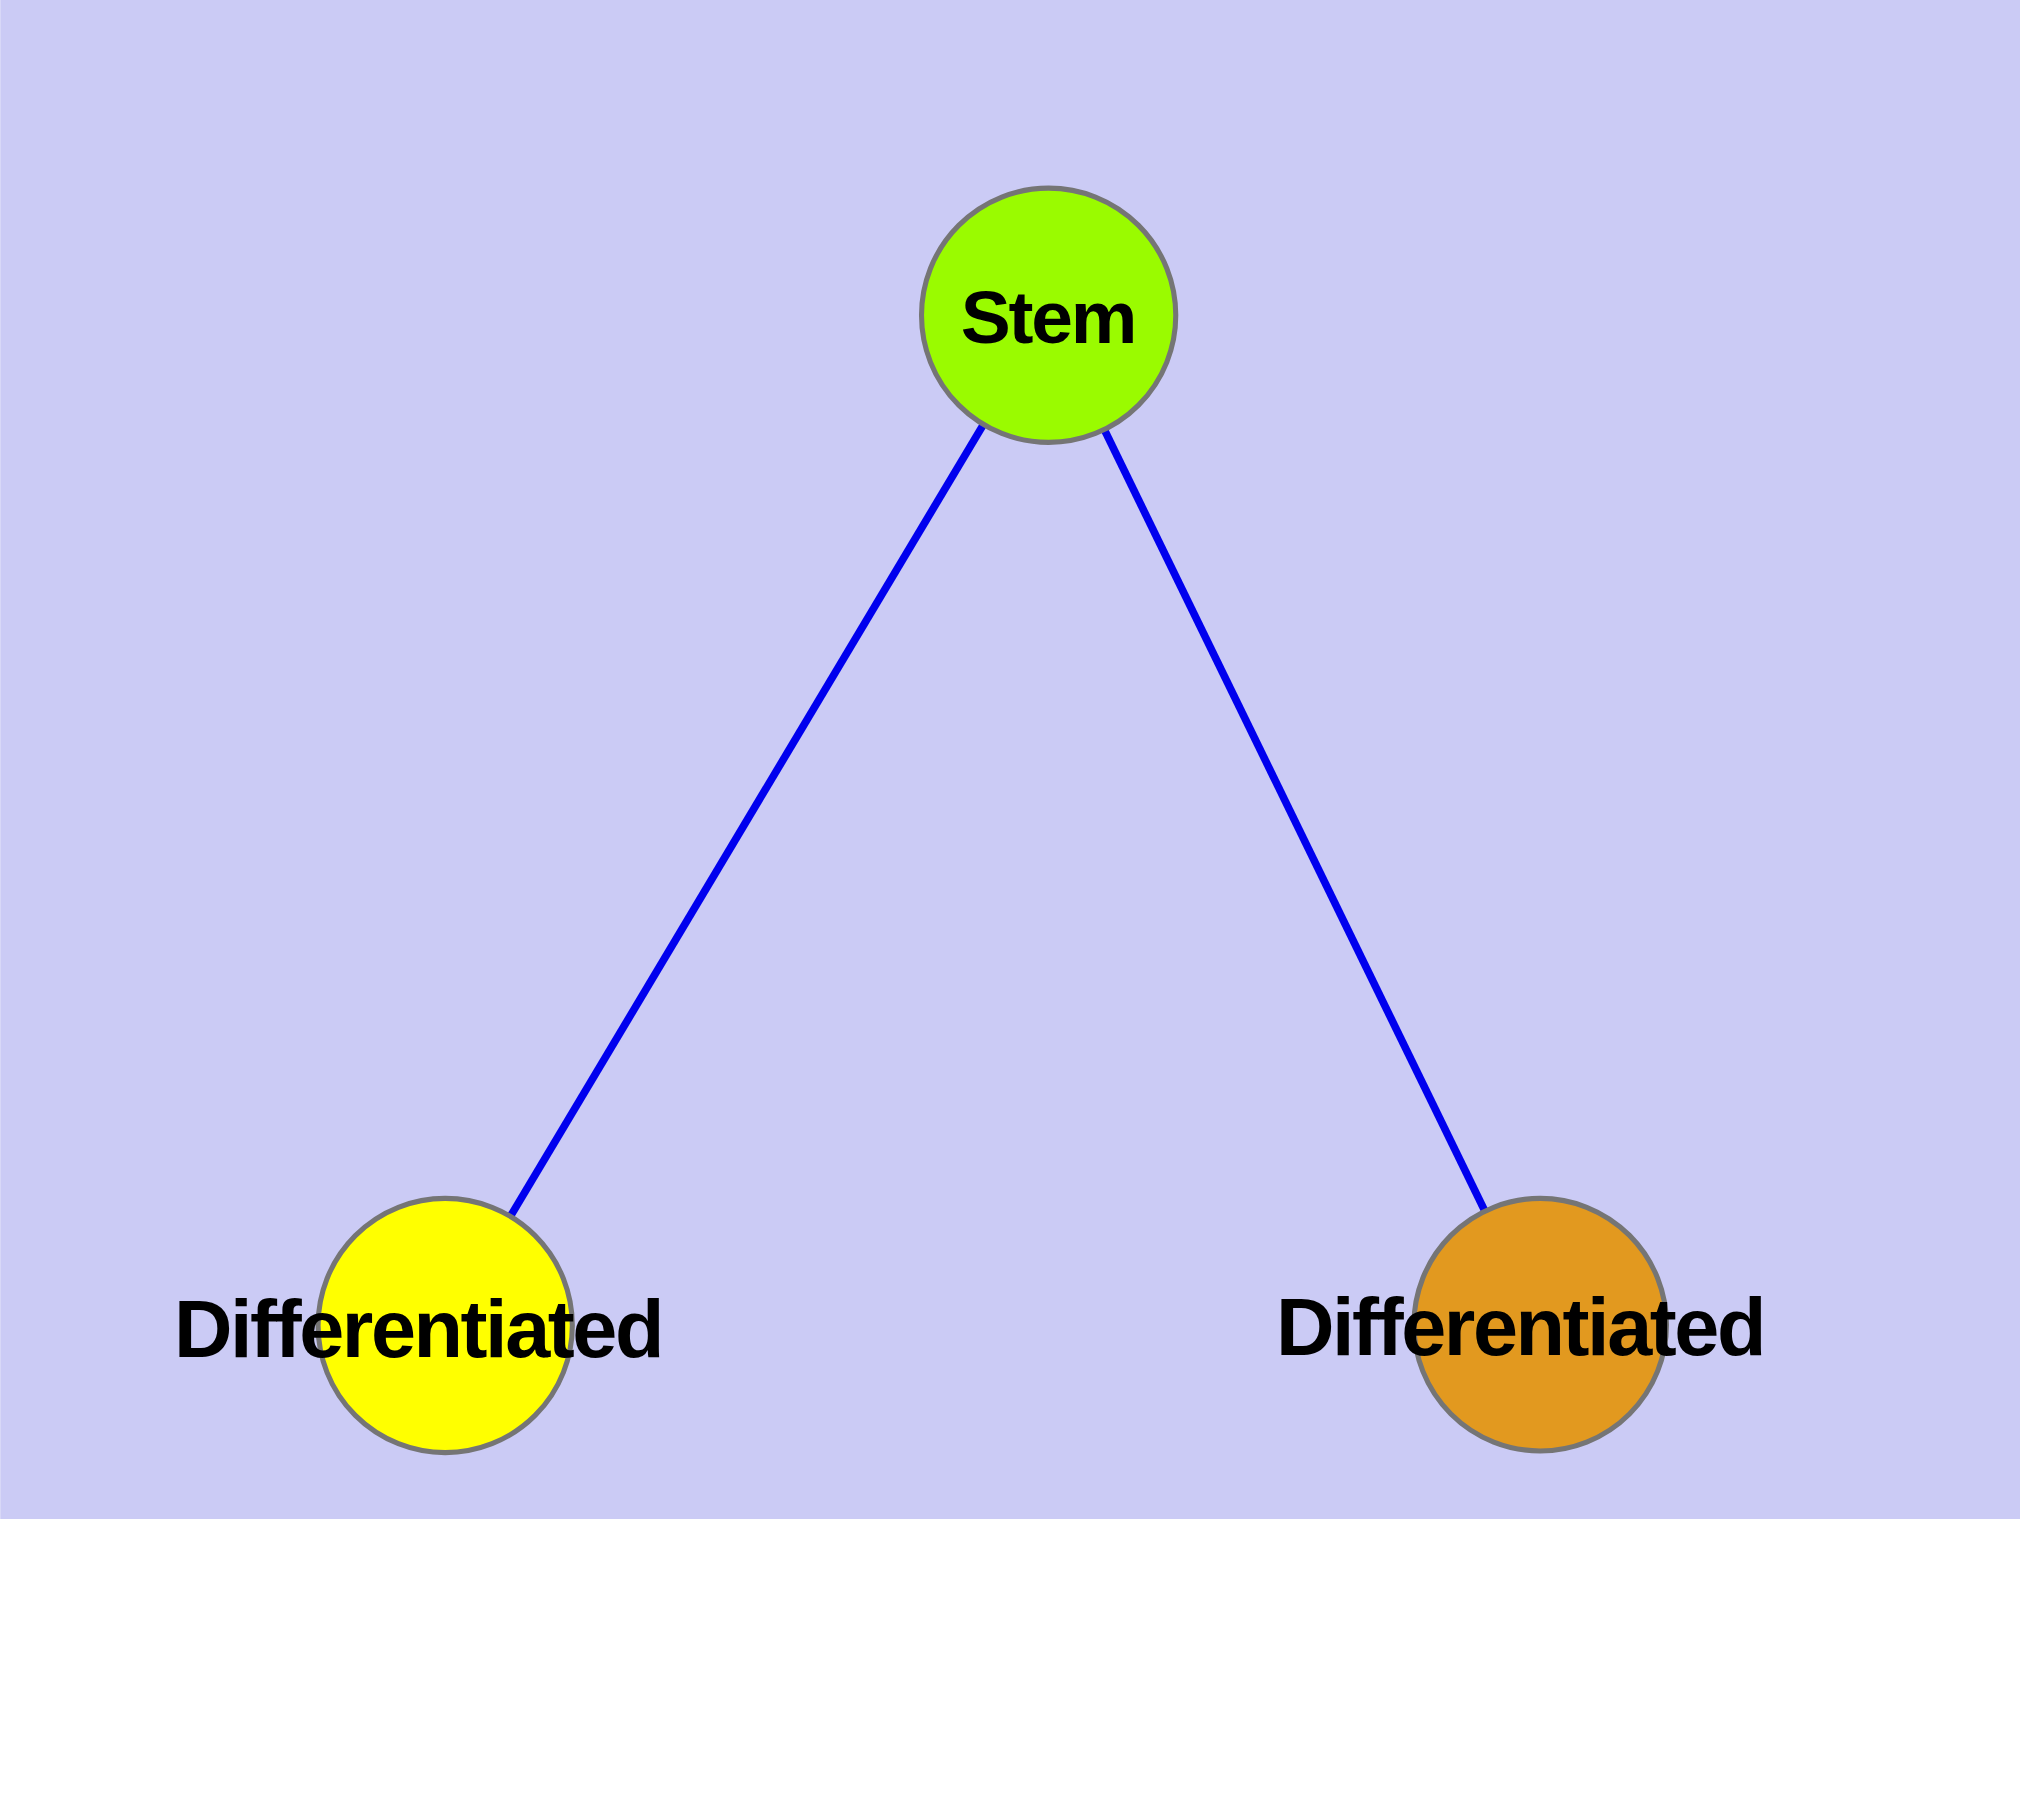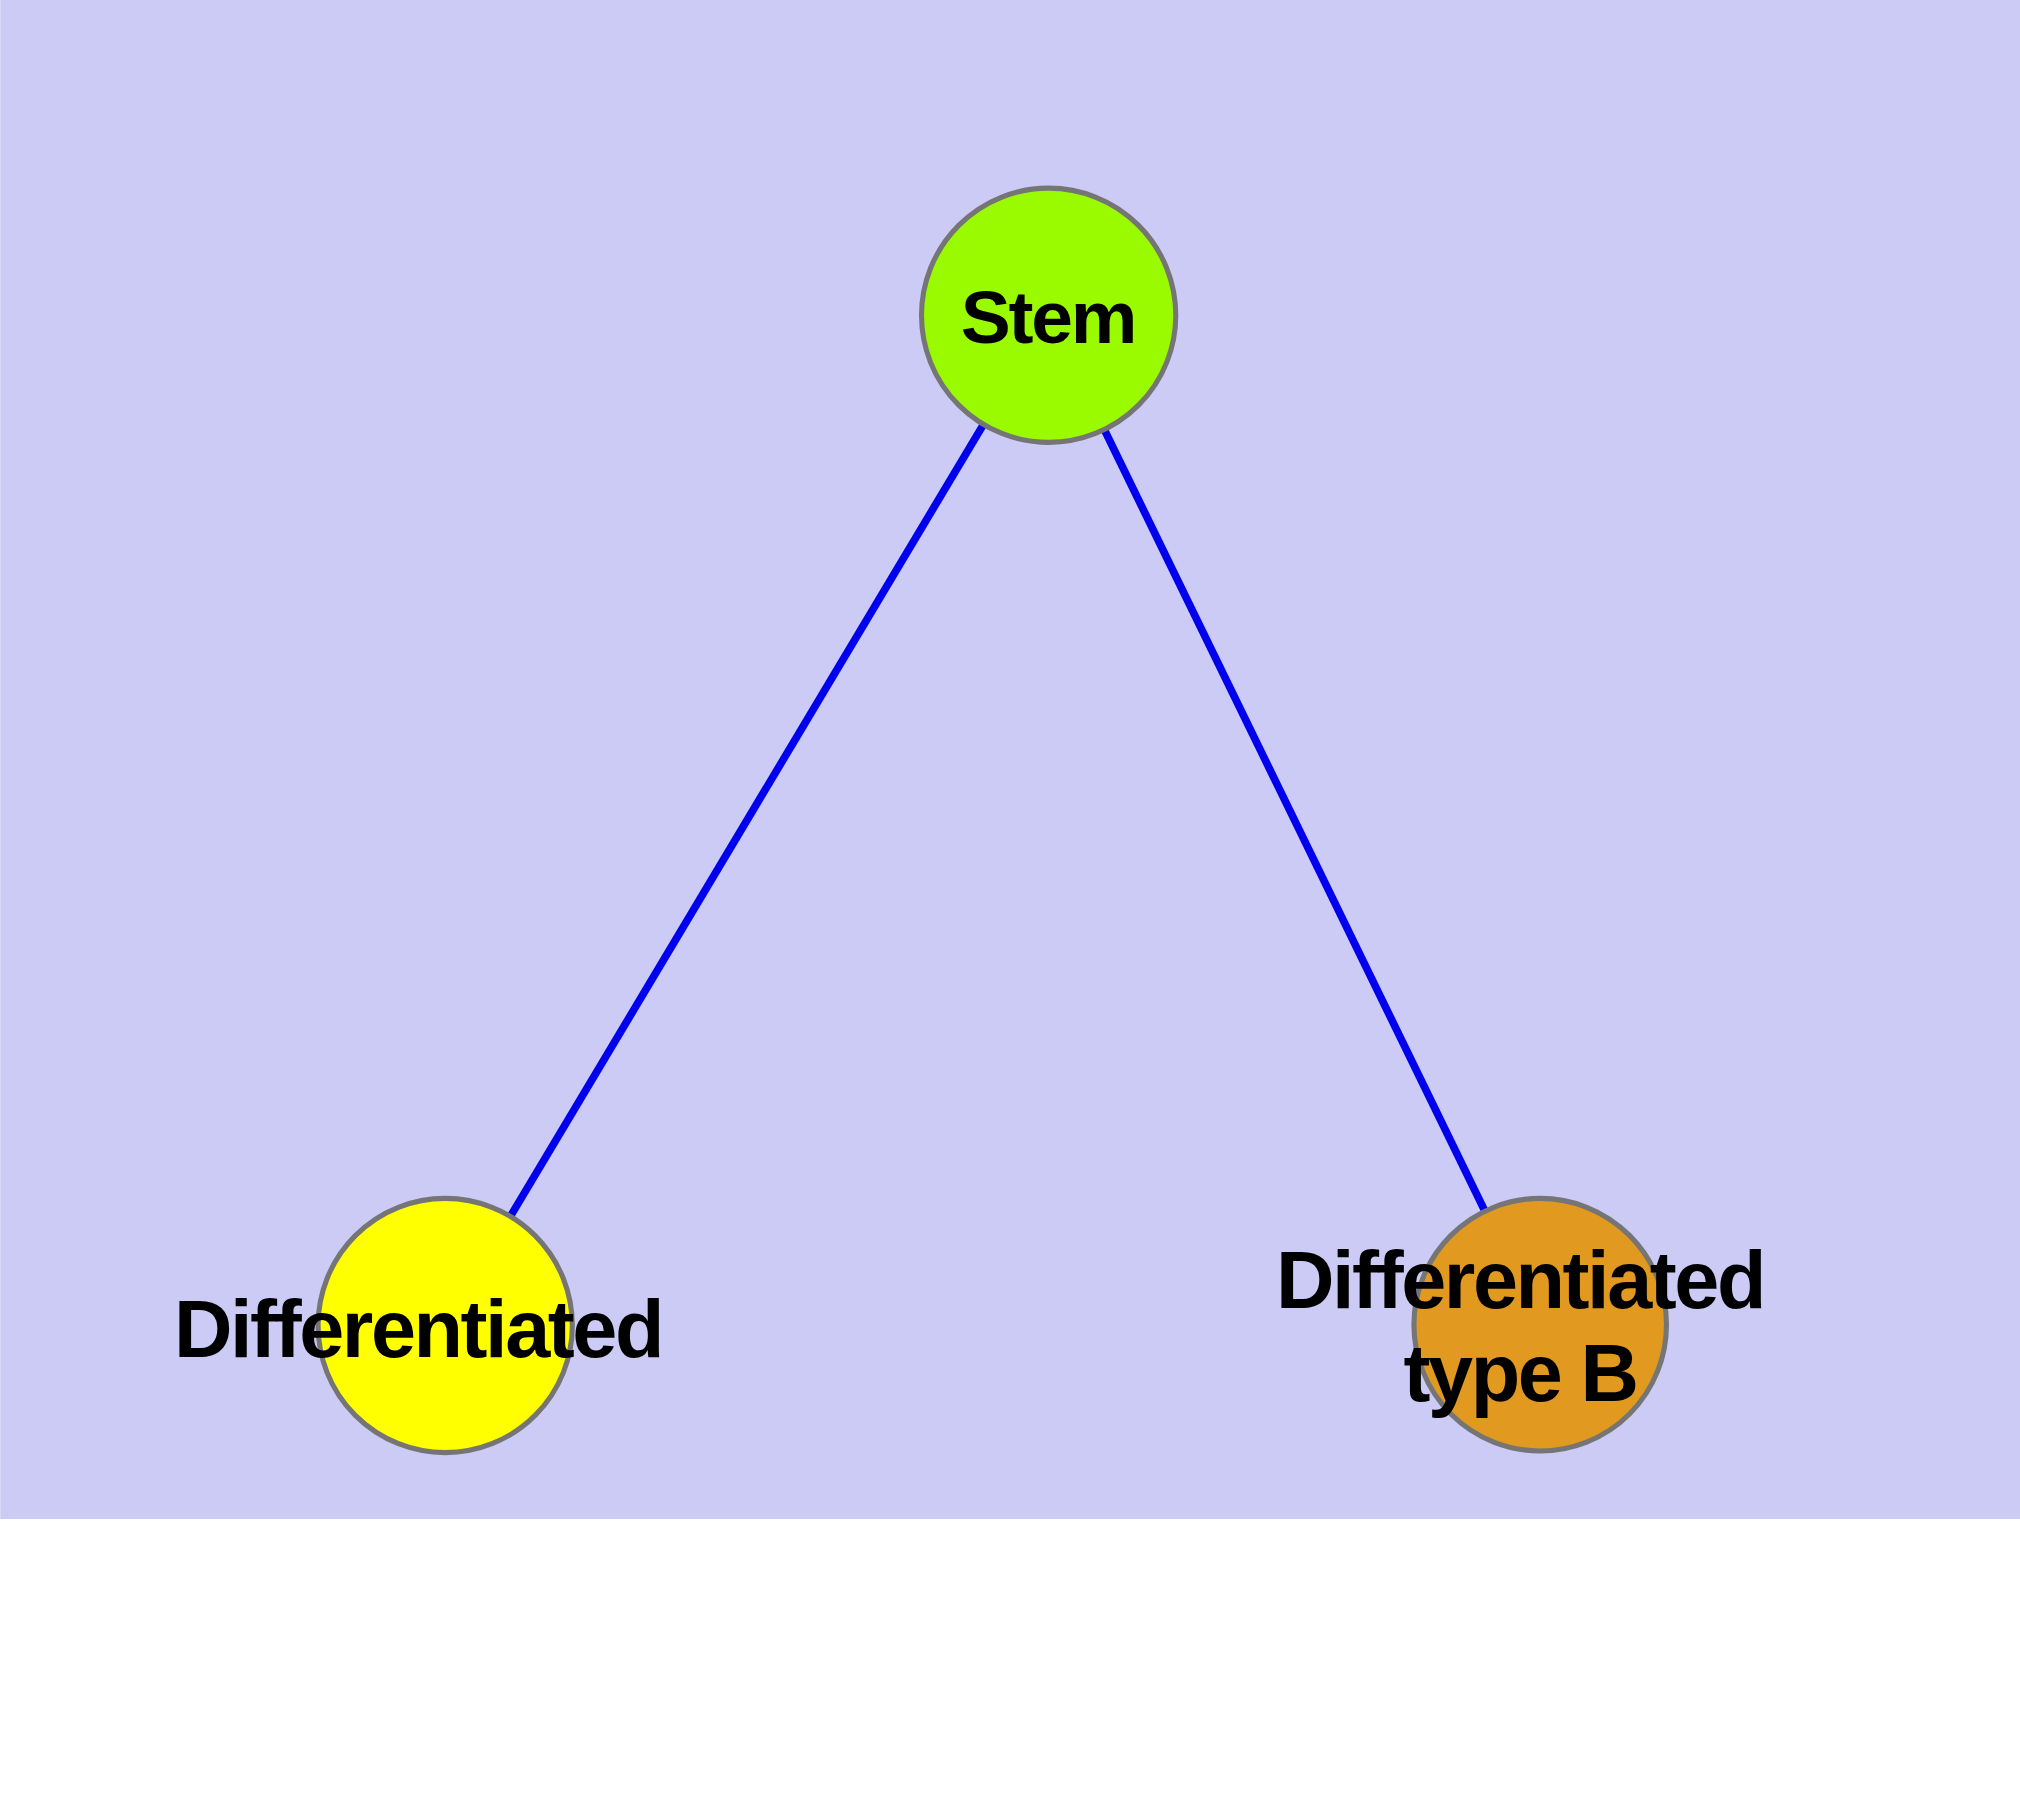--- a/index.html
+++ b/index.html
@@ -72,16 +72,15 @@
   </svg>
 
   <div class="node-label label-stem">Stem</div>
 
   <div class="node-label label-a">
     <div>Differentiated</div>
   </div>
 
   <div class="node-label label-b">
     <div>Differentiated</div>
-    <div>type B</div>
   </div>
 </div>
 
 
 </body></html>

